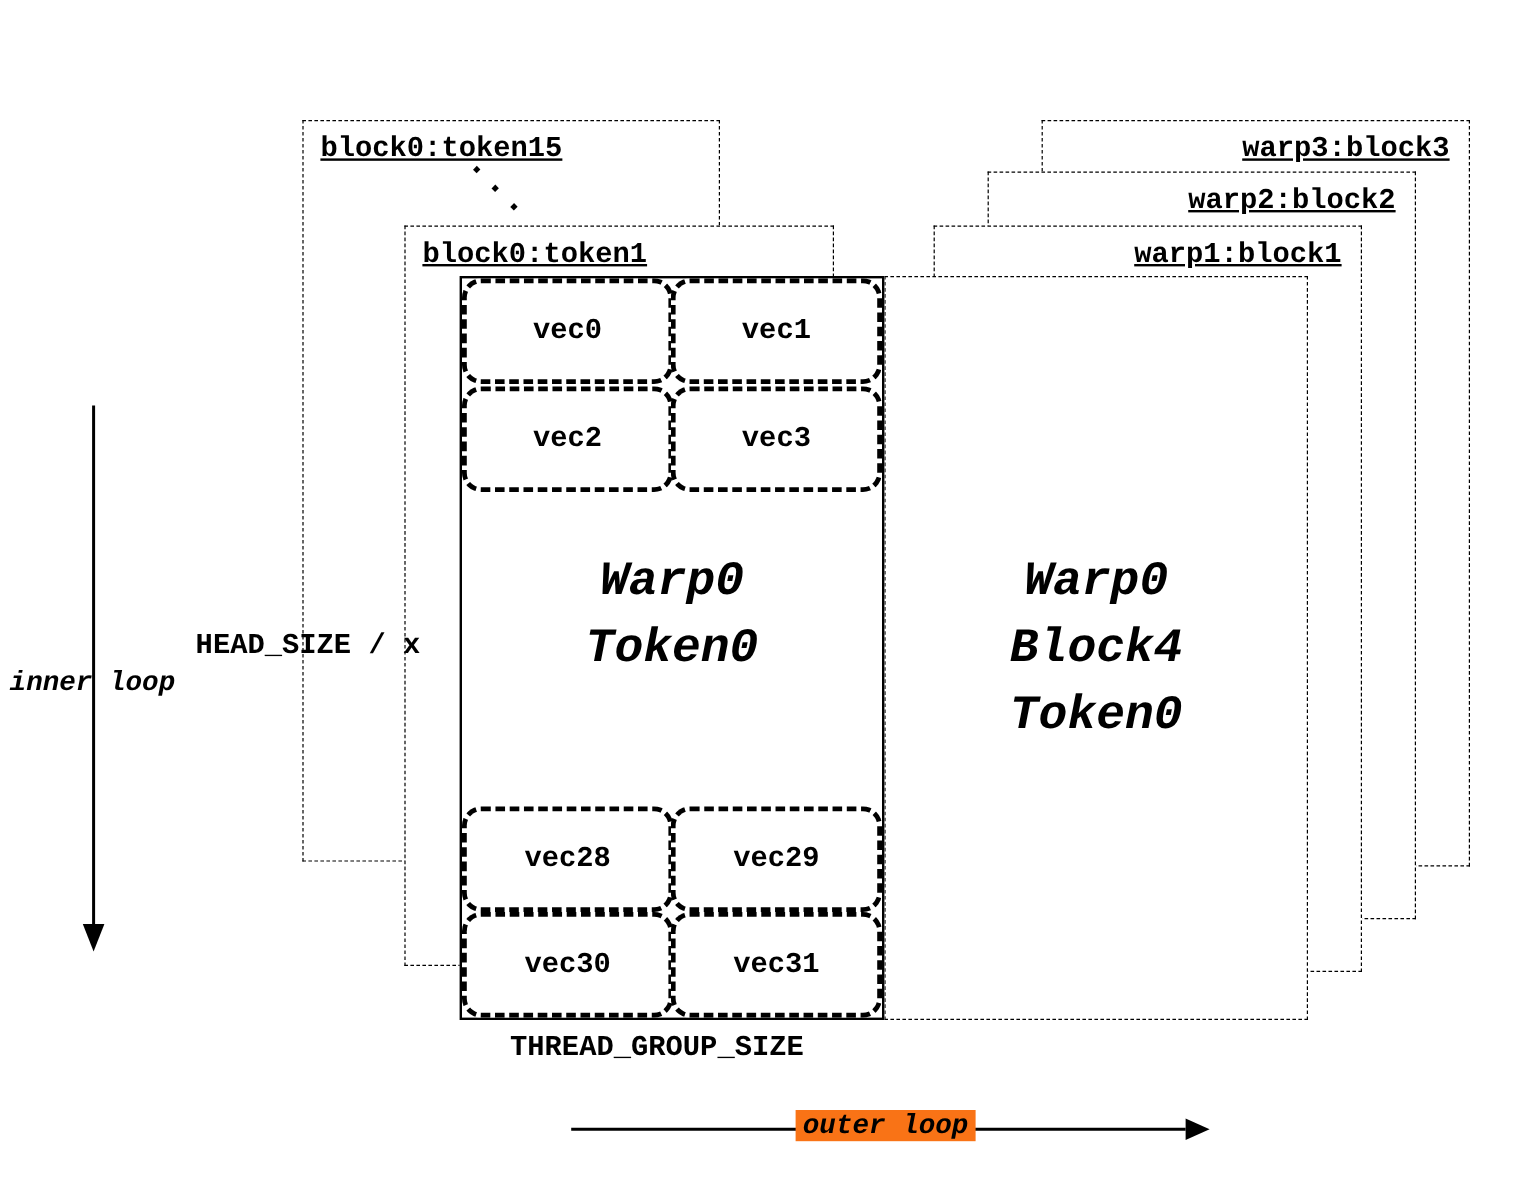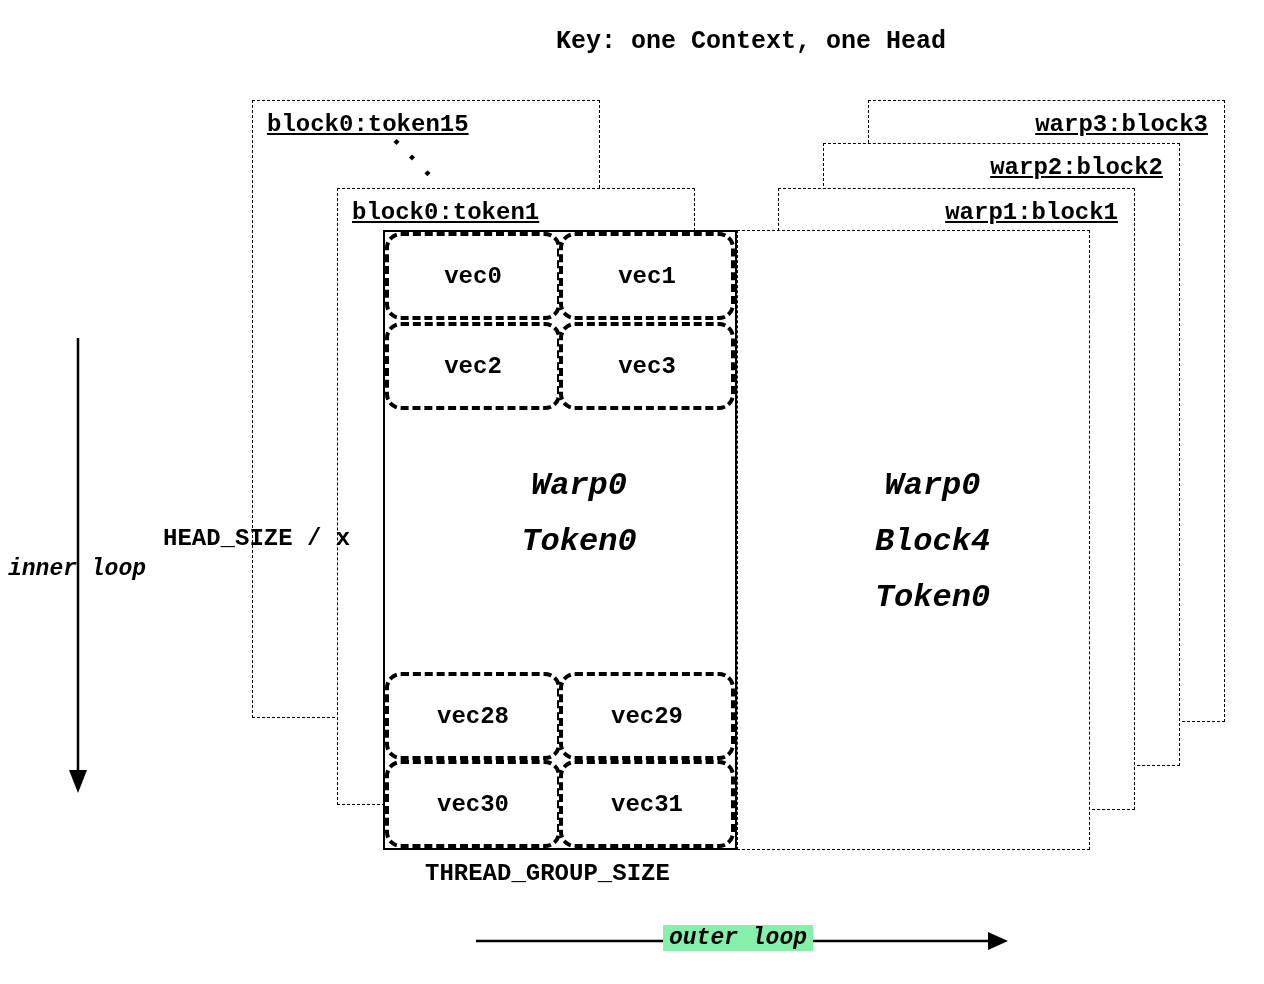--- a/index.html
+++ b/index.html
@@ -55,57 +55,55 @@
     background: #ffffff;
     display: flex;
     align-items: center;
     justify-content: center;
     font-size: 24px;
     font-weight: bold;
   }
   .center-text {
     position: absolute;
     text-align: center;
-    font-size: 32px;
+    font-size: 40px;
     font-weight: bold;
     font-style: italic;
     line-height: 56px;
     white-space: nowrap;
-    padding-left: 19px;
   }
   .annot {
     position: absolute;
     font-size: 24px;
     font-weight: bold;
     white-space: nowrap;
   }
   .annot.italic { font-style: italic; font-size: 23px; }
   .arrows {
     position: absolute;
     left: 0; top: 0;
     pointer-events: none;
   }
   .outer-loop-label {
     position: absolute;
     left: 663px; top: 925px;
     font-size: 23px;
     font-weight: bold;
     font-style: italic;
-    background: #86efac;
+    background: #f97316;
     padding: 0 6px;
     white-space: nowrap;
     z-index: 20;
   }
 </style>
 </head>
 <body>
 
 <div class="canvas">
 
-  <div class="title">Key: one Context, one Head</div>
 
   <div class="card" style="left:252px; top:100px; width:348px; height:618px; z-index:1;">
     <div class="card-label left-al">block0:token15</div>
   </div>
 
   <div class="ellipsis" style="z-index:2;">···</div>
 
   <div class="card" style="left:337px; top:188px; width:358px; height:617px; z-index:3;">
     <div class="card-label left-al">block0:token1</div>
   </div>

